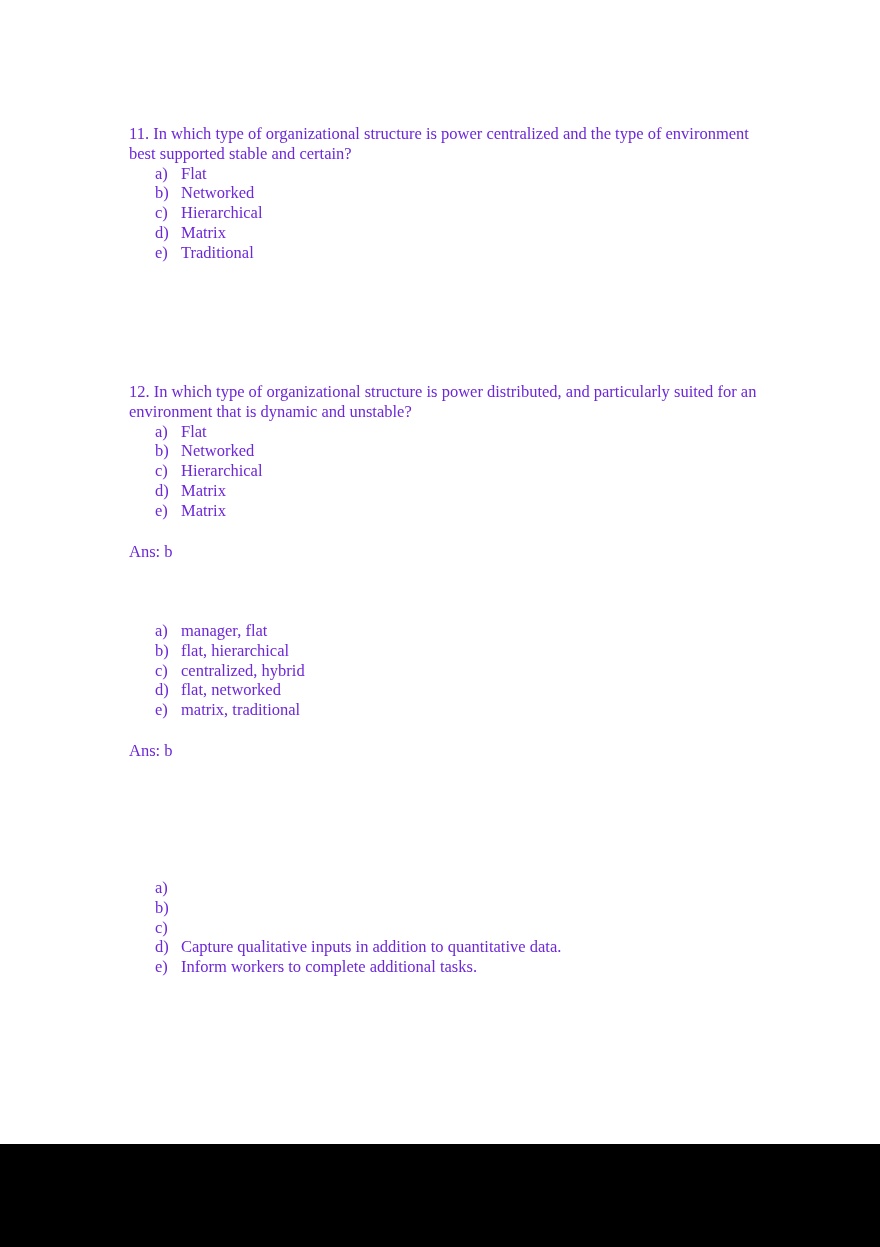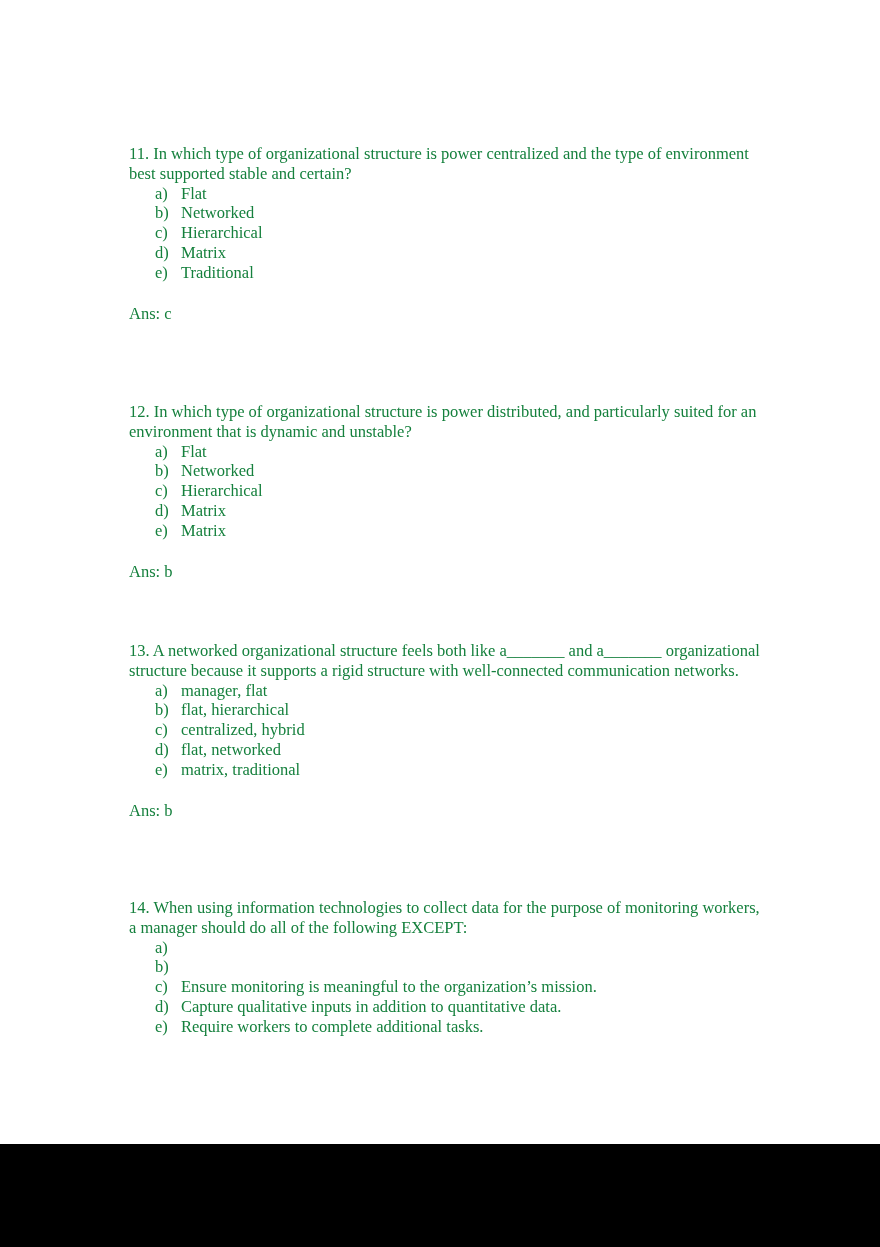--- a/index.html
+++ b/index.html
@@ -29,22 +29,21 @@
       height: 103px;
       background: #000000;
     }
     .question {
       position: absolute;
       left: 129px;
       width: 640px;
       font-family: "Liberation Serif", serif;
       font-size: 16.5px;
       line-height: 19.8px;
-      color: #15803d;
-      margin-top: 20px;
+      color: #6d28d9;
     }
     .q-stem {
       margin: 0;
     }
     .options {
       list-style: none;
       margin: 0;
       padding: 0 0 0 26px;
     }
     .option {
@@ -85,21 +84,20 @@
         </li>
       <li class="option">
           <span class="option-letter">d)</span>
           <span>Matrix</span>
         </li>
       <li class="option">
           <span class="option-letter">e)</span>
           <span>Traditional</span>
         </li>
     </ul>
-    <div class="answer">Ans: c</div>
   </div>
 
   <div class="question" id="q12">
     <p class="q-stem">12. In which type of organizational structure is power distributed, and particularly suited for an environment that is dynamic and unstable?</p>
     <ul class="options">
       <li class="option">
           <span class="option-letter">a)</span>
           <span>Flat</span>
         </li>
       <li class="option">
@@ -116,21 +114,20 @@
         </li>
       <li class="option">
           <span class="option-letter">e)</span>
           <span>Matrix</span>
         </li>
     </ul>
     <div class="answer">Ans: b</div>
   </div>
 
   <div class="question" id="q13">
-    <p class="q-stem">13. A networked organizational structure feels both like a_______ and a_______ organizational structure because it supports a rigid structure with well-connected communication networks.</p>
     <ul class="options">
       <li class="option">
           <span class="option-letter">a)</span>
           <span>manager, flat</span>
         </li>
       <li class="option">
           <span class="option-letter">b)</span>
           <span>flat, hierarchical</span>
         </li>
       <li class="option">
@@ -143,38 +140,36 @@
         </li>
       <li class="option">
           <span class="option-letter">e)</span>
           <span>matrix, traditional</span>
         </li>
     </ul>
     <div class="answer">Ans: b</div>
   </div>
 
   <div class="question" id="q14">
-    <p class="q-stem">14. When using information technologies to collect data for the purpose of monitoring workers, a manager should do all of the following EXCEPT:</p>
     <ul class="options">
       <li class="option">
           <span class="option-letter">a)</span>
         </li>
       <li class="option">
           <span class="option-letter">b)</span>
         </li>
       <li class="option">
           <span class="option-letter">c)</span>
-          <span>Ensure monitoring is meaningful to the organization’s mission.</span>
         </li>
       <li class="option">
           <span class="option-letter">d)</span>
           <span>Capture qualitative inputs in addition to quantitative data.</span>
         </li>
       <li class="option">
           <span class="option-letter">e)</span>
-          <span>Require workers to complete additional tasks.</span>
+          <span>Inform workers to complete additional tasks.</span>
         </li>
     </ul>
   </div>
 
 </div>
 
 <div class="bottom-bar"></div>
 
 </body></html>

